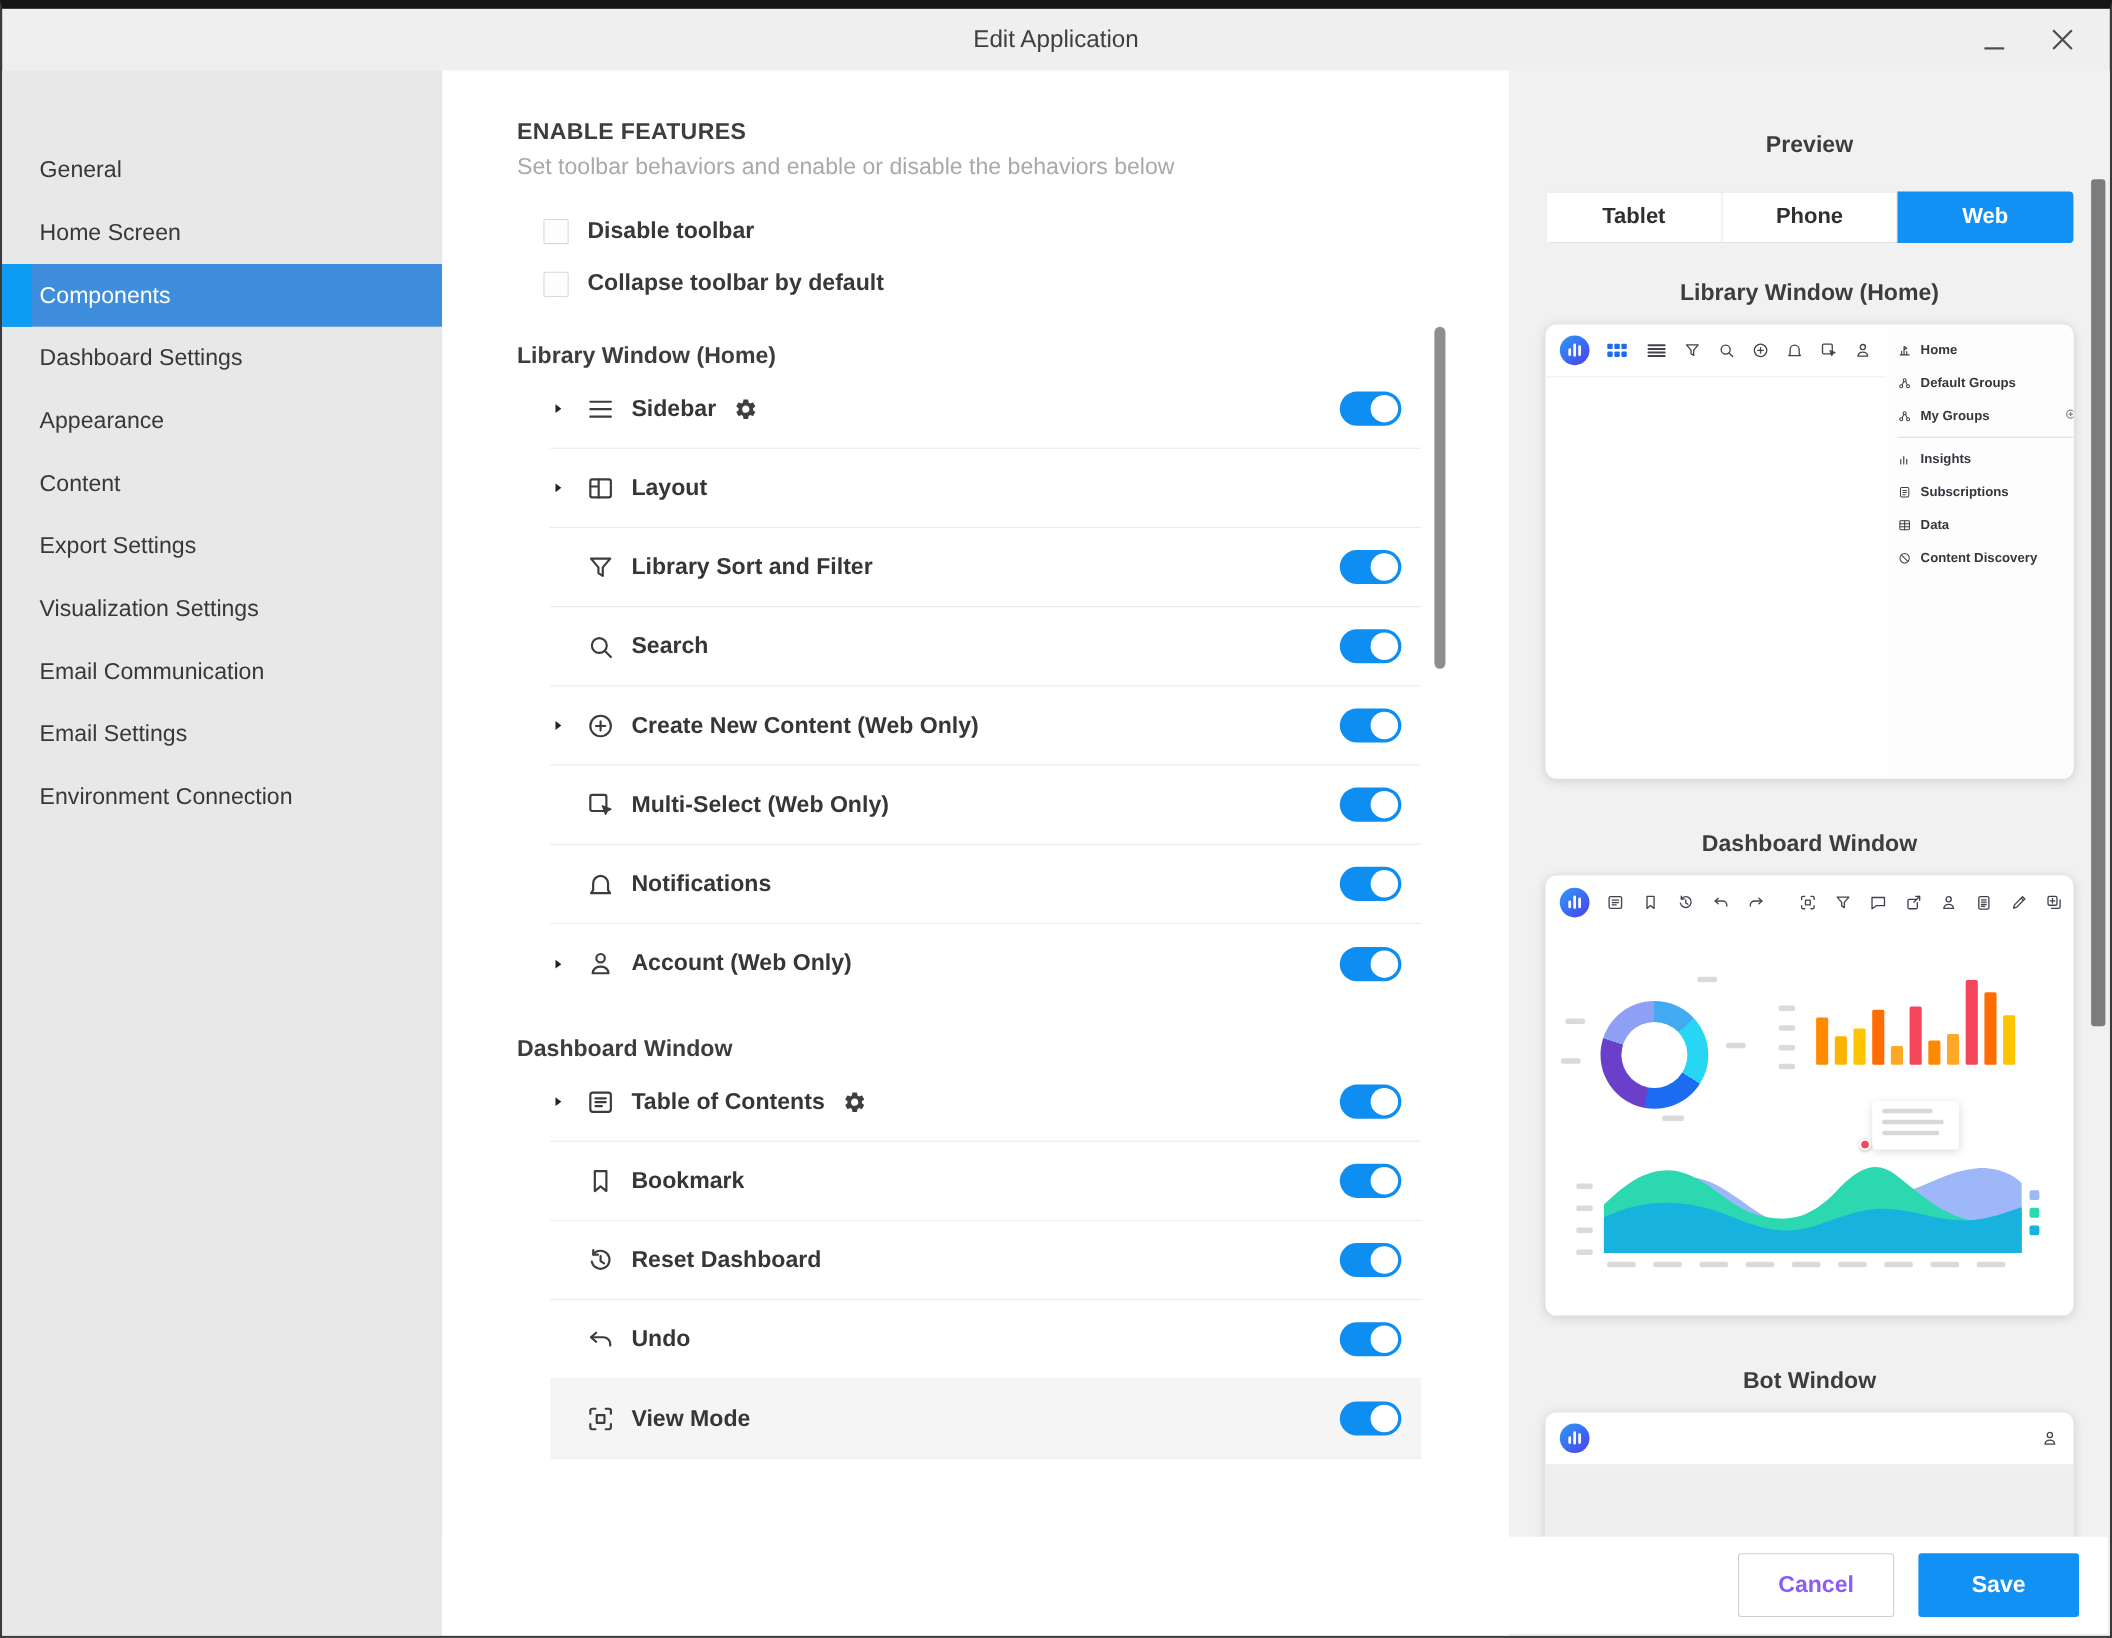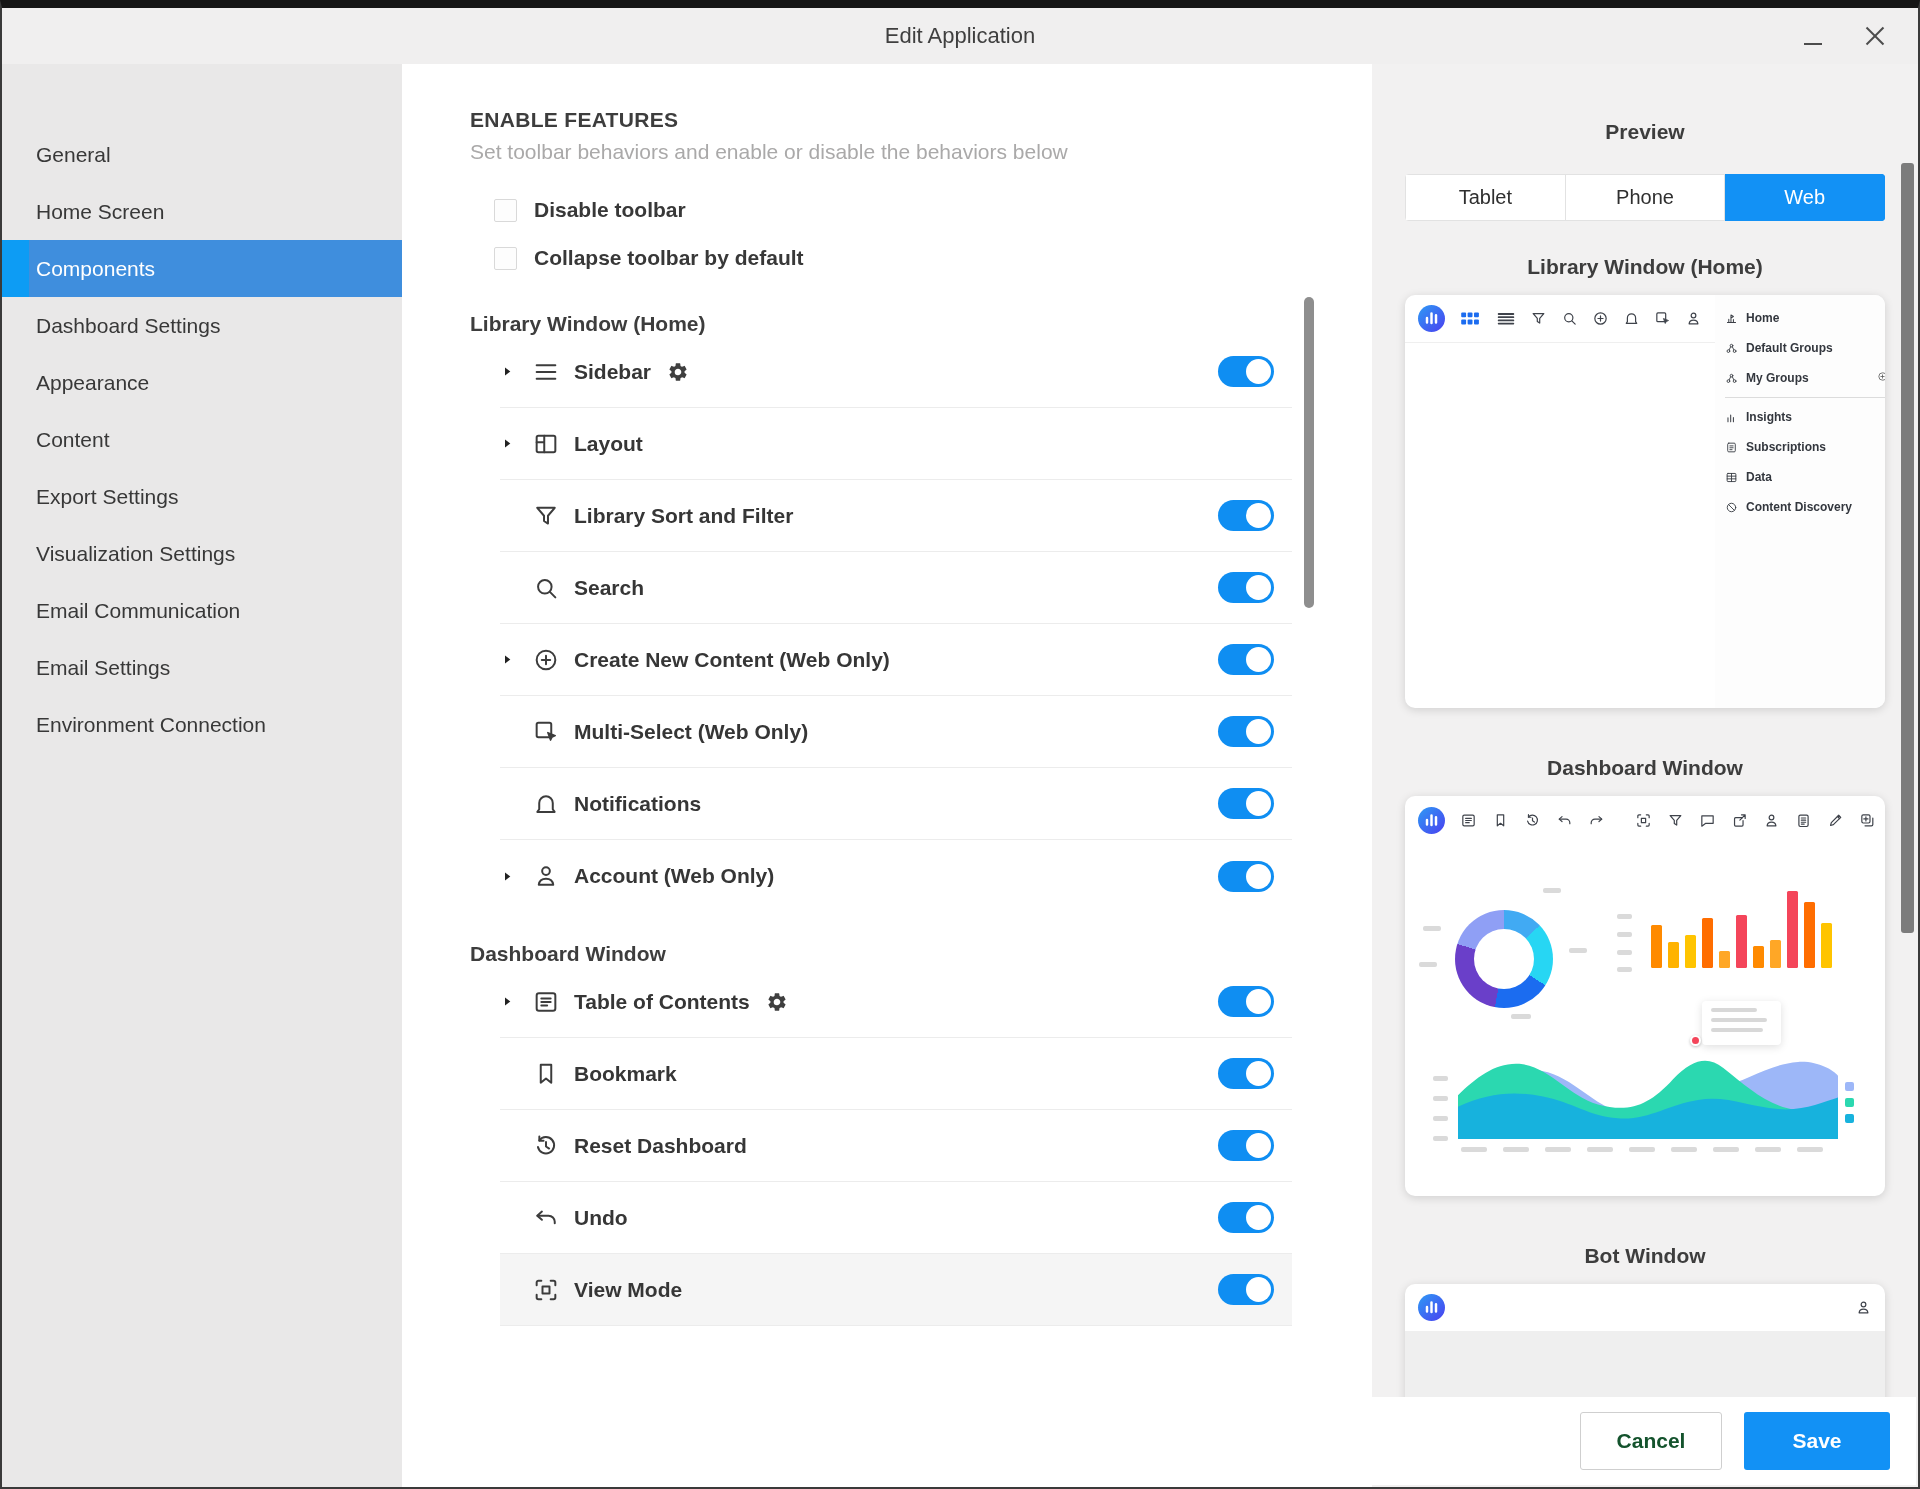--- a/index.html
+++ b/index.html
@@ -49,21 +49,21 @@
     background:var(--toggle); position:relative; flex:none; cursor:pointer; }
   .toggle .knob { position:absolute; top:3px; right:3px; width:25px; height:25px; border-radius:50%; background:#fff; }
   .icn { display:inline-flex; color:#3c3c3c; flex:none; }
   .icn svg { width:100%; height:100%; }
   .mid-scroll { position:absolute; left:902px; top:233px; width:10px; height:311px; background:#8e8e8e; border-radius:5px; }
 
   
   .panel { flex:1; background:#f2f1f1; padding-top:56px; position:relative; }
   .pv-title,.sec-head { text-align:center; font-size:21px; font-weight:700; color:#3d3d3d; }
   .tabs { width:480px; height:47px; margin:30px auto 0; display:flex; border-radius:4px; overflow:hidden; }
-  .tab { flex:1; display:flex; align-items:center; justify-content:center; font-size:20px; font-weight:400;
+  .tab { flex:1; display:flex; align-items:center; justify-content:center; font-size:20px; font-weight:700;
     color:#2f2f2f; background:#fff; border:1px solid #e2e2e2; cursor:pointer; }
   .tab + .tab { border-left:none; }
   .tab.active { background:var(--primary); color:#fff; border-color:var(--primary); }
   .sec-head { margin-top:34px; }
   .sec-head.mt { margin-top:48px; }
   .card { width:480px; margin:16px auto 0; background:#fff; border-radius:10px;
     box-shadow:0 2px 10px rgba(0,0,0,.14); overflow:hidden; }
   .toolbar { height:48px; display:flex; align-items:center; padding:0 13px; gap:13px; border-bottom:1px solid #efefef; }
   .logo { width:27px; height:27px; border-radius:50%; background:linear-gradient(135deg,#2e9bf5,#4a3ff0);
     display:flex; align-items:center; justify-content:center; flex:none; }
@@ -104,21 +104,21 @@
 
   
   .bot-card { height:150px; display:flex; flex-direction:column; }
   .bot-body { flex:1; background:#efefef; }
 
   
   .footer { position:absolute; left:400px; right:2px; bottom:2px; height:88px; background:#fff;
     display:flex; align-items:center; justify-content:flex-end; gap:22px; padding-right:26px; z-index:5; }
   .btn { height:58px; border-radius:3px; font-size:21px; font-weight:600; display:flex;
     align-items:center; justify-content:center; cursor:pointer; }
-  .btn-cancel { width:142px; background:#fff; border:1px solid #cfcfcf; color:#14532d; }
+  .btn-cancel { width:142px; background:#fff; border:1px solid #cfcfcf; color:#8b5cf6; }
   .btn-save { width:146px; background:var(--primary); border:none; color:#fff; }
 
   .win-scroll { position:absolute; right:4px; top:155px; width:13px; height:770px; background:#7c7c7c; border-radius:3px; z-index:6; }
 </style>
 </head>
 <body>
 
 <div class="window">
 
   <div class="titlebar">

